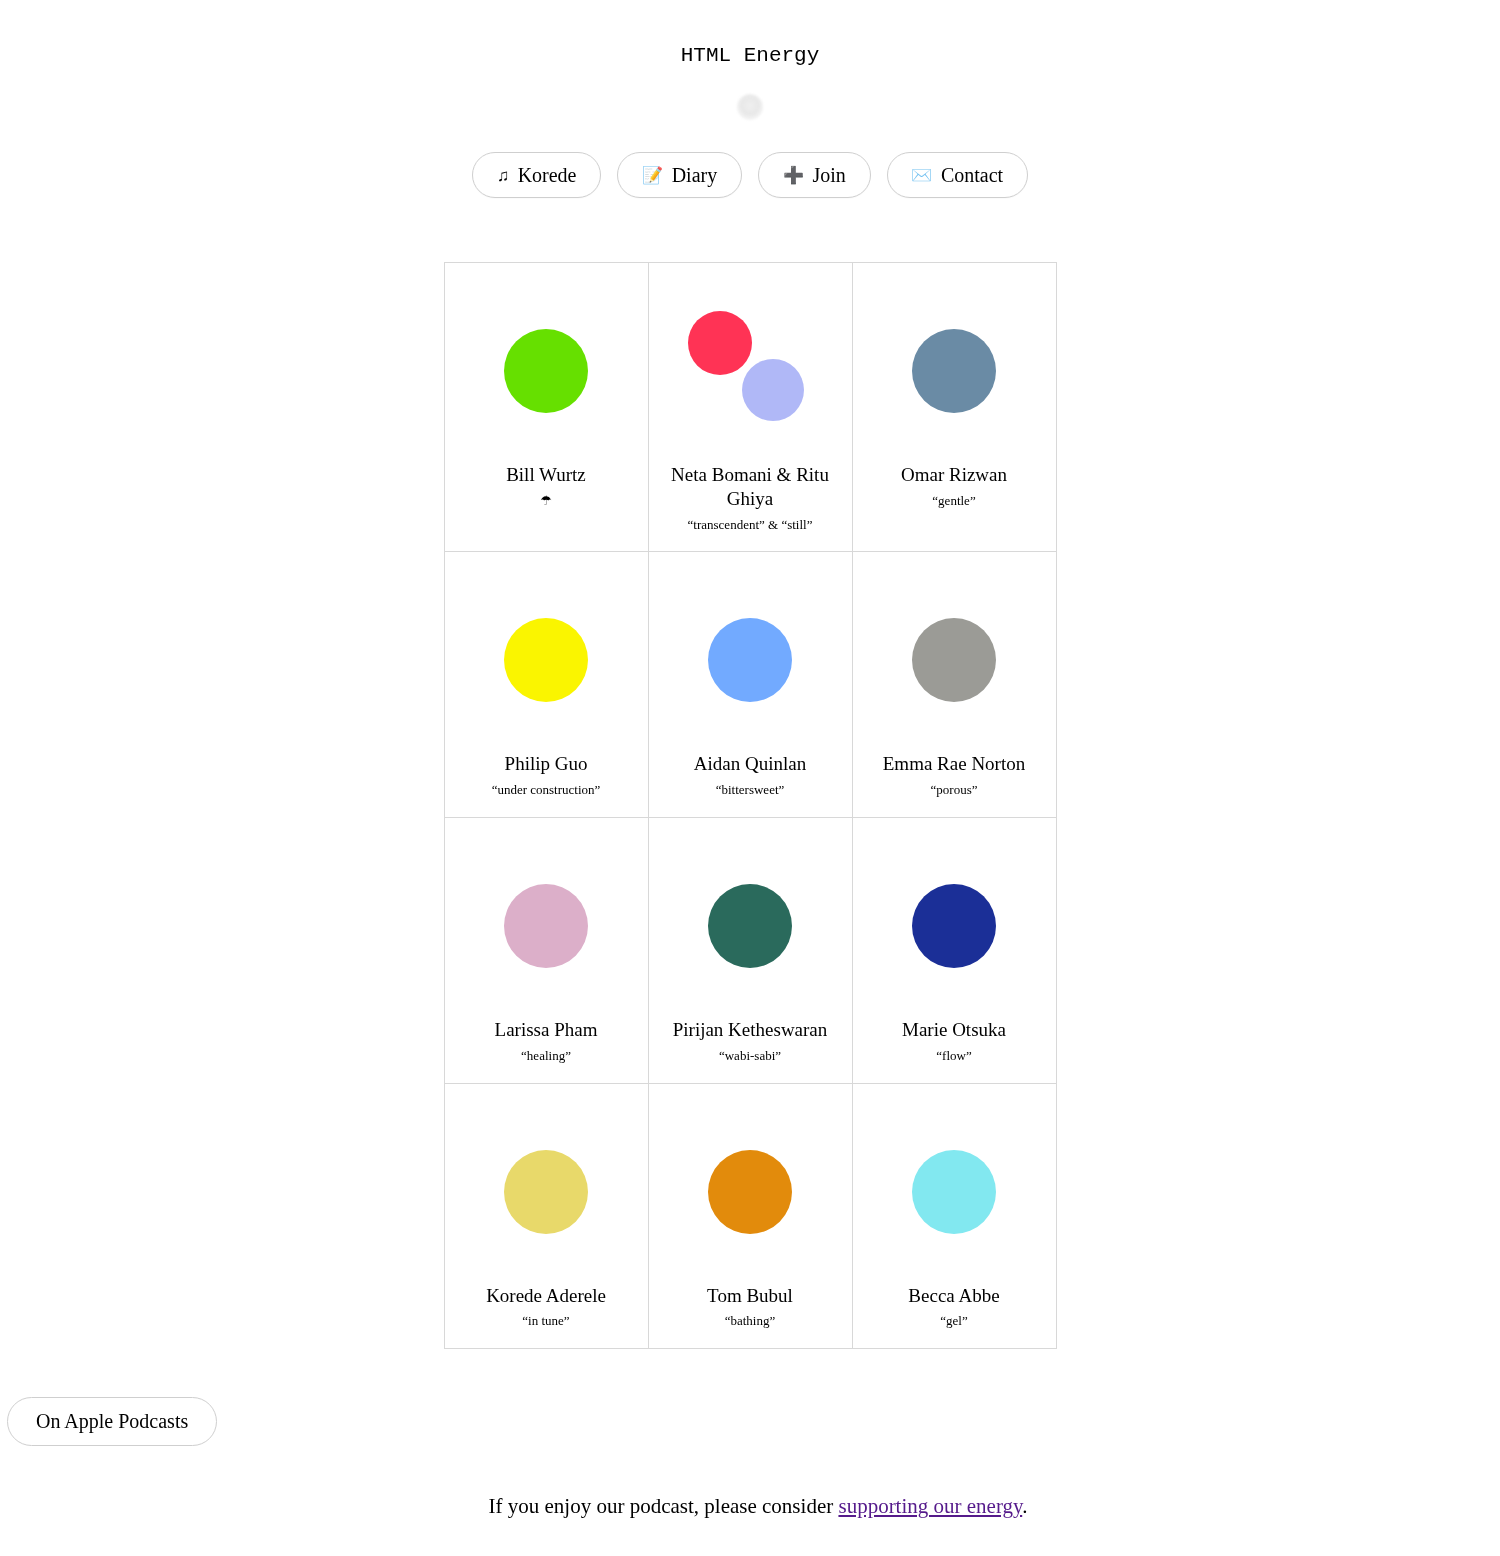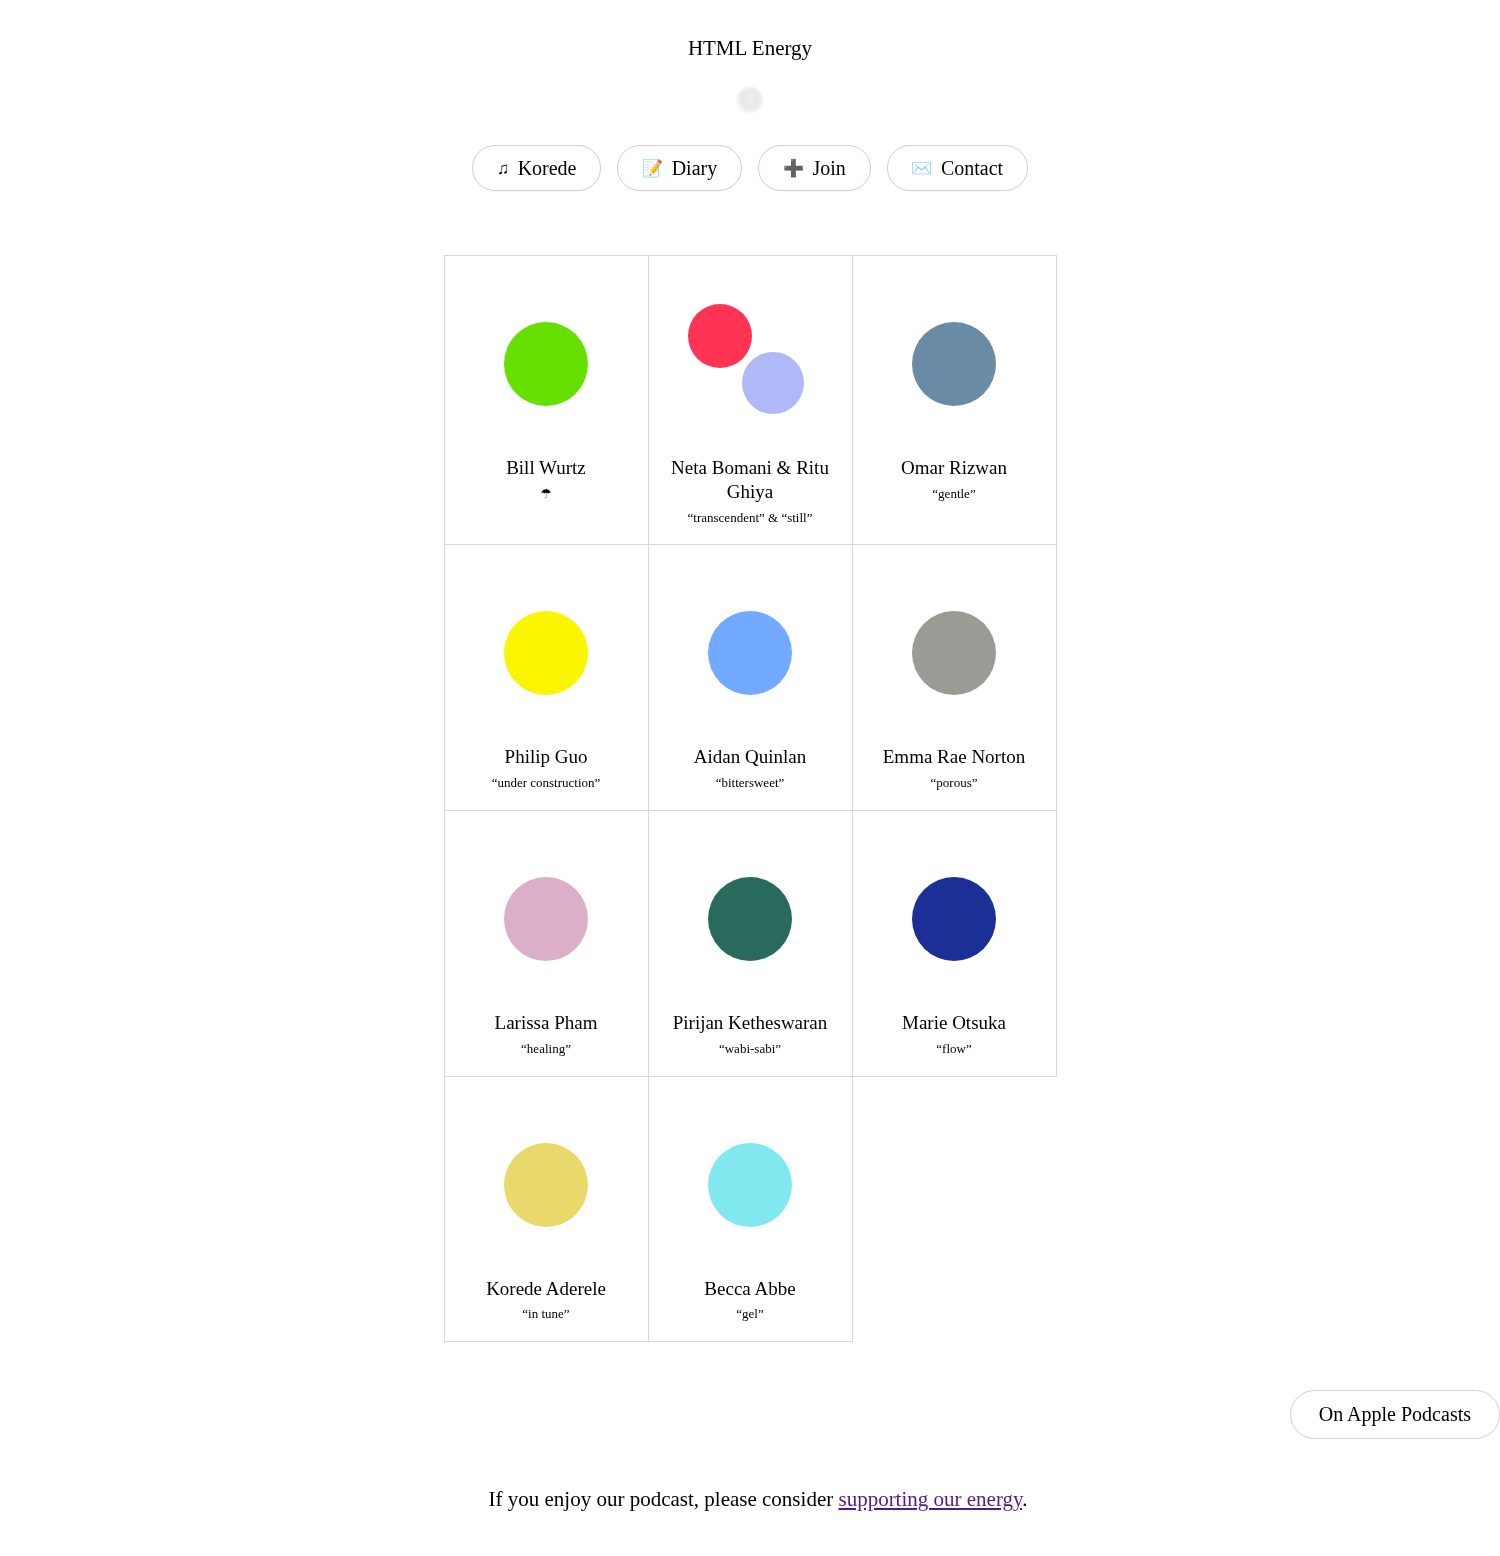--- a/index.html
+++ b/index.html
@@ -15,23 +15,23 @@
   }
   .page {
     width: 1500px;
     margin: 0 auto;
     text-align: center;
   }
   .site-title {
     font-size: 21px;
     line-height: 1;
     padding-top: 38px;
-    margin: 0;
+    margin: 7px;
     font-weight: normal;
-    font-family: Liberation Serif, serif;
+    font-family: Liberation Mono, monospace;
   }
   .logo-wrap {
     margin-top: 22px;
     height: 38px;
     display: flex;
     align-items: center;
     justify-content: center;
   }
   .logo-orb {
     width: 26px;
@@ -133,21 +133,21 @@
   }
   .guest-word {
     font-size: 13px;
     line-height: 1.3;
     margin-top: 6px;
     max-width: 186px;
   }
   .apple-wrap {
     margin-top: 48px;
     display: flex;
-    justify-content: flex-end;
+    justify-content: flex-start;
     padding-left: 7px;
   }
   .apple-pill {
     border: 1px solid #cfcfcf;
     border-radius: 26px;
     padding: 12px 28px;
     font-size: 20px;
     background: #fff;
     color: #000;
     text-decoration: none;
@@ -292,20 +292,30 @@
             <div class="glow" style="left: -38px; top: -38px; width: 160px; height: 160px; background: radial-gradient(circle, rgb(240, 226, 124) 0%, rgba(240, 226, 124, 0.6) 38%, rgba(255, 255, 255, 0) 68%);"></div>
             <div style="position: absolute; left: 0px; top: 0px; width: 84px; height: 84px; border-radius: 50%; background: rgb(232, 217, 106);"></div>
           </div>
         </div>
         <div class="guest-name">Korede Aderele</div>
         <div class="guest-word">“in tune”</div>
       </a>
       <a class="cell" href="#">
         <div class="orb-box">
           <div style="position: relative; width: 84px; height: 84px;">
+            <div class="glow" style="left: -38px; top: -38px; width: 160px; height: 160px; background: radial-gradient(circle, rgb(239, 154, 22) 0%, rgba(239, 154, 22, 0.6) 38%, rgba(255, 255, 255, 0) 68%);"></div>
+            <div style="position: absolute; left: 0px; top: 0px; width: 84px; height: 84px; border-radius: 50%; background: rgb(226, 139, 12);"></div>
+          </div>
+        </div>
+        <div class="guest-name">Tom Bubul</div>
+        <div class="guest-word">“bathing”</div>
+      </a>
+      <a class="cell" href="#">
+        <div class="orb-box">
+          <div style="position: relative; width: 84px; height: 84px;">
             <div class="glow" style="left: -38px; top: -38px; width: 160px; height: 160px; background: radial-gradient(circle, rgb(156, 240, 246) 0%, rgba(156, 240, 246, 0.6) 38%, rgba(255, 255, 255, 0) 68%);"></div>
             <div style="position: absolute; left: 0px; top: 0px; width: 84px; height: 84px; border-radius: 50%; background: rgb(130, 232, 240);"></div>
           </div>
         </div>
         <div class="guest-name">Becca Abbe</div>
         <div class="guest-word">“gel”</div>
       </a>
     </div>
 
   <div class="apple-wrap">

